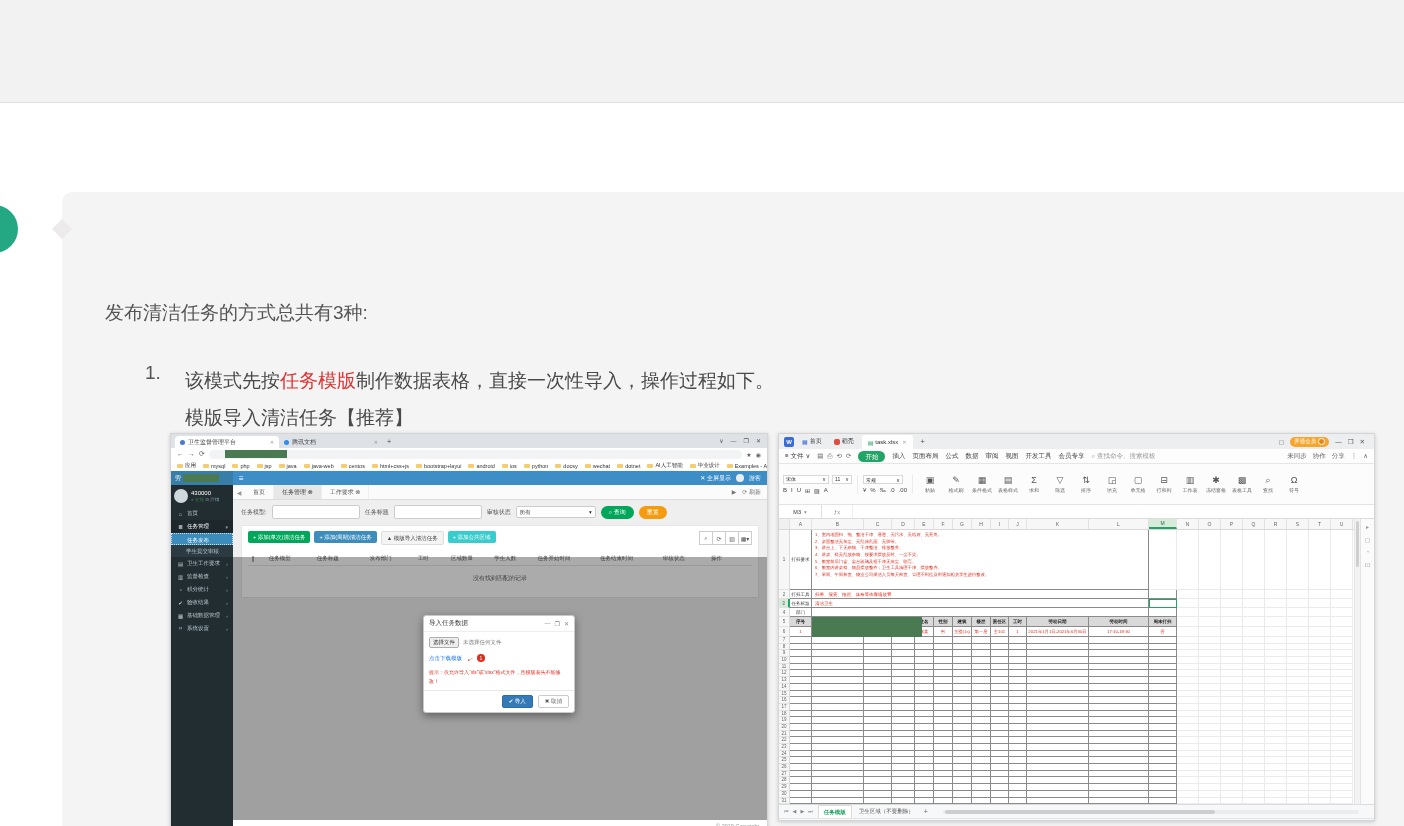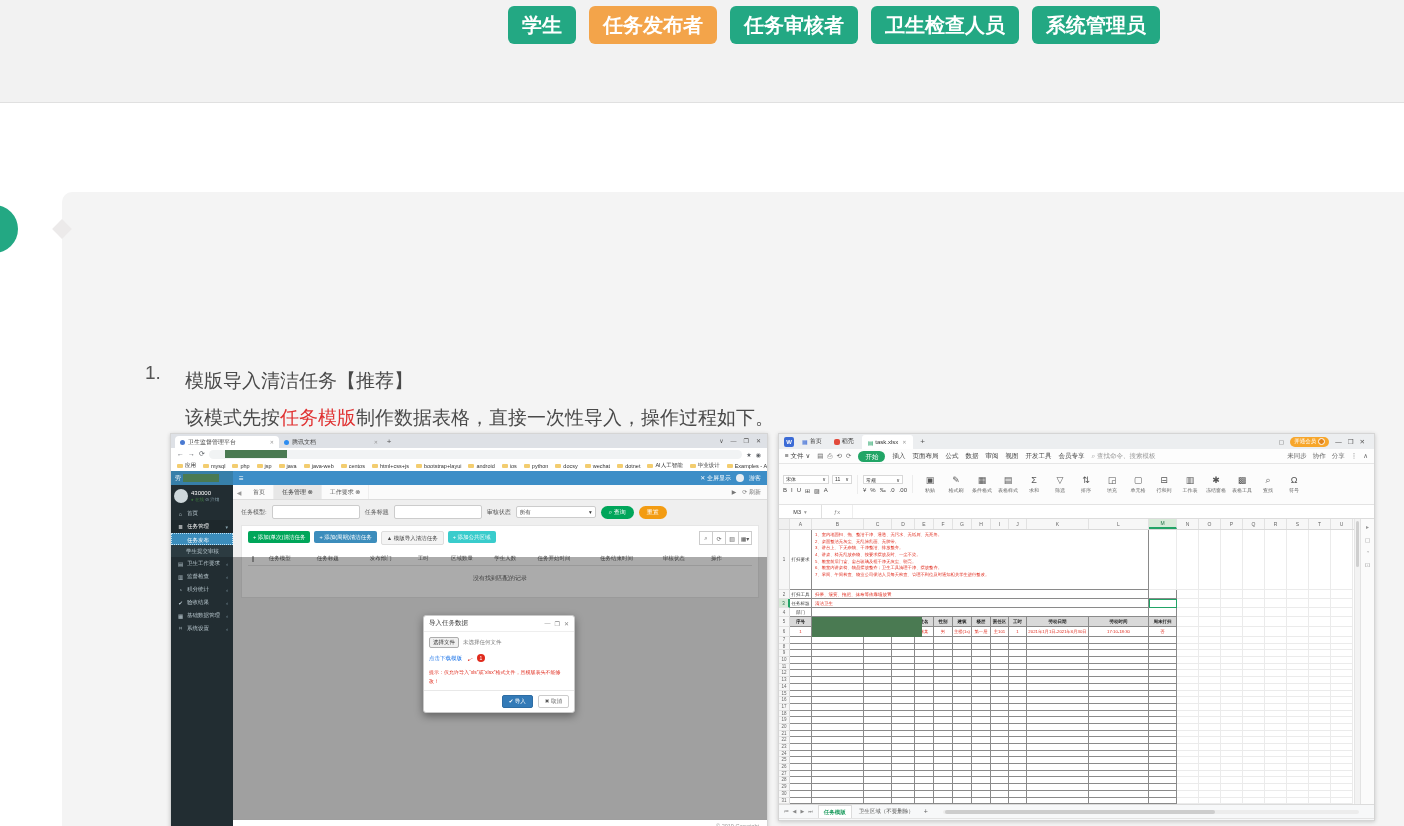--- a/index.html
+++ b/index.html
@@ -187,37 +187,31 @@
   .wps-status{height:8px;background:#f7f8f9;border-top:1px solid #e3e3e3;display:flex;align-items:center;
               justify-content:flex-end;gap:4px;padding-right:6px;font-size:5px;color:#888;}
 </style>
 </head>
 <body>
 
 <div class="page">
 
   <div class="top-banner">
     <div class="banner-inner">
-      <div style="display:flex;gap:13px;" id="role-buttons">
-          <span class="role-btn" style="background: rgb(35, 168, 131);">学生</span>
-          <span class="role-btn" style="background: rgb(243, 164, 74);">任务发布者</span>
-          <span class="role-btn" style="background: rgb(35, 168, 131);">任务审核者</span>
-          <span class="role-btn" style="background: rgb(35, 168, 131);">卫生检查人员</span>
-          <span class="role-btn" style="background: rgb(35, 168, 131);">系统管理员</span>
-        </div>
     </div>
   </div>
 
   <div class="timeline-dot"></div>
   <div class="card">
     <div class="card-arrow"></div>
+    <div class="section-intro">发布清洁任务的方式总共有3种:</div>
     <div class="list-no">1.</div>
     <div class="list-body">
+      <div><span>该模式先按</span><span class="hl-red">任务模版</span><span>制作数据表格，直接一次性导入，操作过程如下。</span></div>
       <div>模版导入清洁任务【推荐】</div>
-      <div><span>该模式先按</span><span class="hl-red">任务模版</span><span>制作数据表格，直接一次性导入，操作过程如下。</span></div>
     </div>
 
     <div class="shot shot-left">
       <div class="tabstrip">
         <div class="btab active">
           <span class="fav" style="background:#4a7ad1"></span>
           <span>卫生监督管理平台</span>
           <span class="x">✕</span>
         </div>
         <div class="btab">

